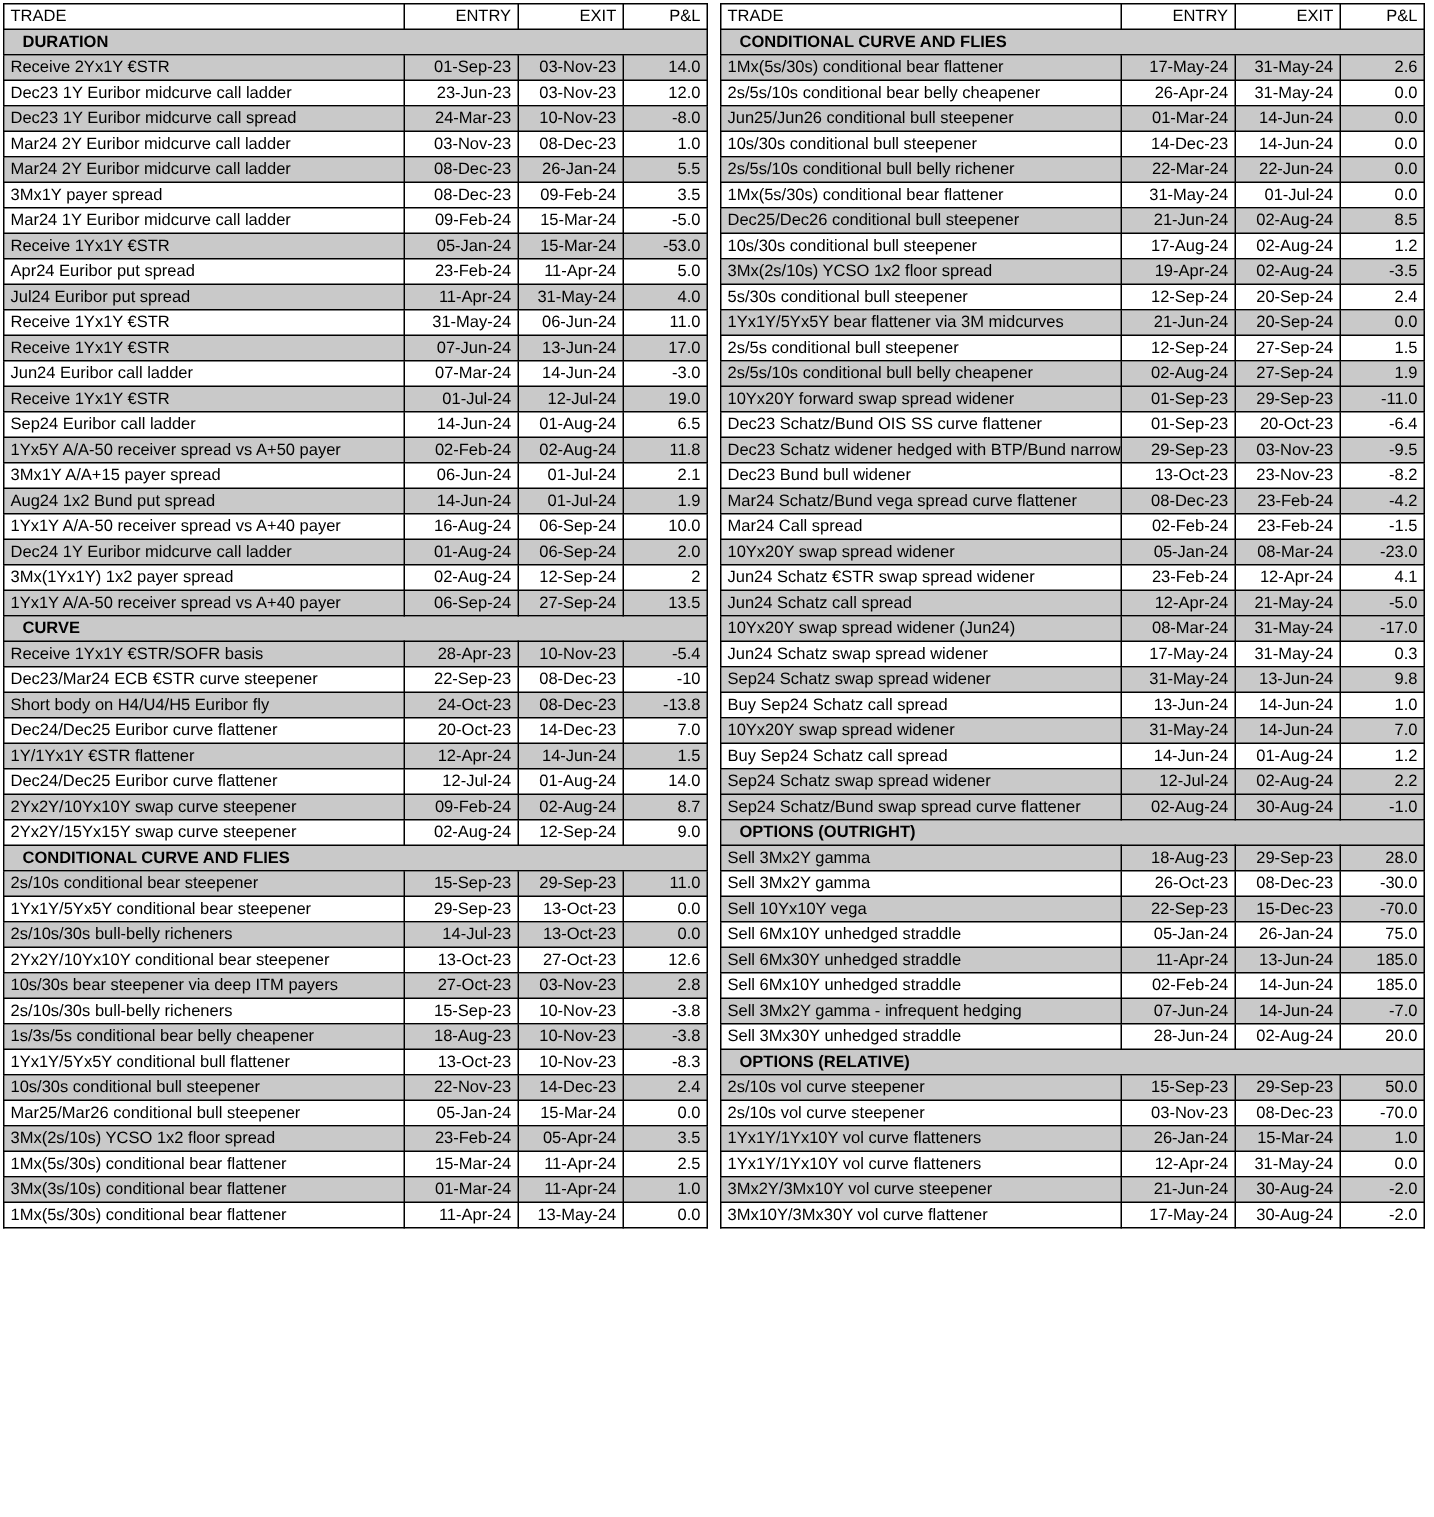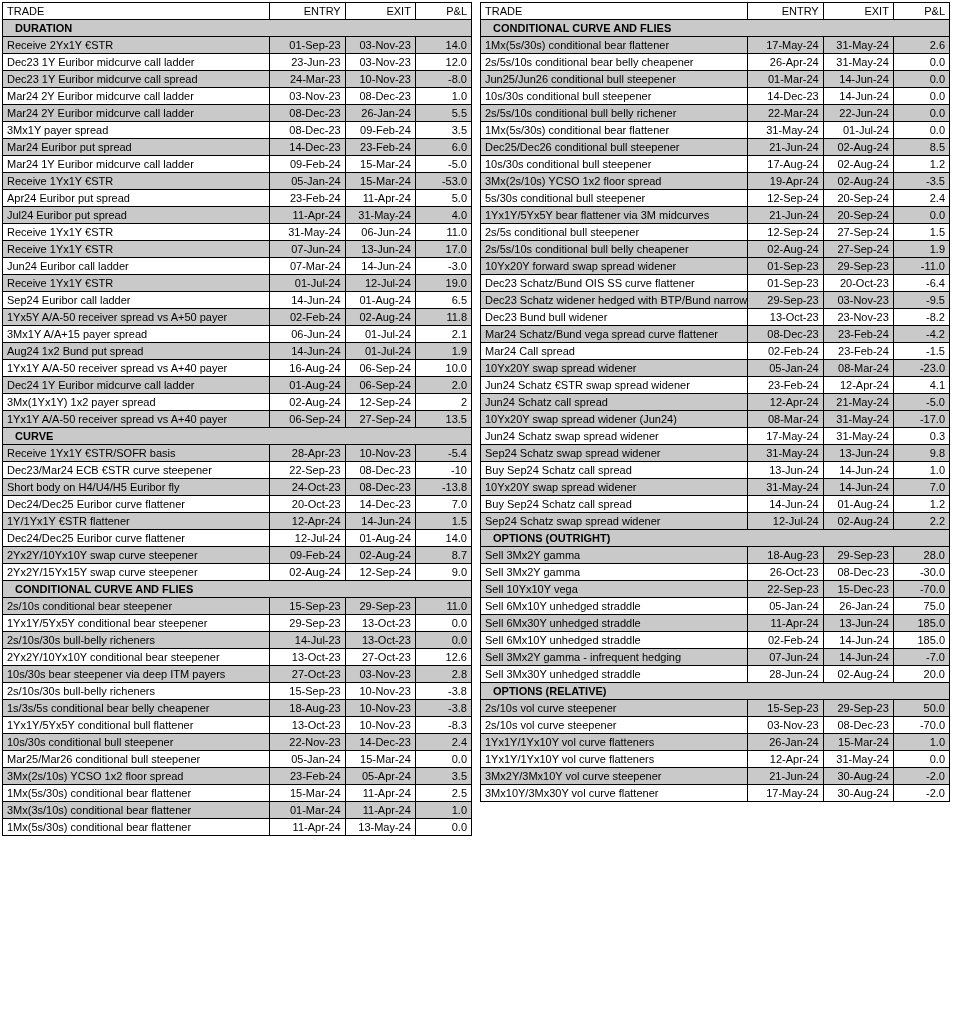--- a/index.html
+++ b/index.html
@@ -106,26 +106,20 @@
             <td class="c-entry">08-Dec-23</td>
             <td class="c-exit">26-Jan-24</td>
             <td class="c-pl">5.5</td>
           </tr>
           <tr class="plain">
             <td class="c-trade">3Mx1Y payer spread</td>
             <td class="c-entry">08-Dec-23</td>
             <td class="c-exit">09-Feb-24</td>
             <td class="c-pl">3.5</td>
           </tr>
-          <tr class="shade">
-            <td class="c-trade">Mar24 Euribor put spread</td>
-            <td class="c-entry">14-Dec-23</td>
-            <td class="c-exit">23-Feb-24</td>
-            <td class="c-pl">6.0</td>
-          </tr>
           <tr class="plain">
             <td class="c-trade">Mar24 1Y Euribor midcurve call ladder</td>
             <td class="c-entry">09-Feb-24</td>
             <td class="c-exit">15-Mar-24</td>
             <td class="c-pl">-5.0</td>
           </tr>
           <tr class="shade">
             <td class="c-trade">Receive 1Yx1Y €STR</td>
             <td class="c-entry">05-Jan-24</td>
             <td class="c-exit">15-Mar-24</td>
@@ -538,20 +532,26 @@
             <td class="c-entry">14-Jun-24</td>
             <td class="c-exit">01-Aug-24</td>
             <td class="c-pl">1.2</td>
           </tr>
           <tr class="shade">
             <td class="c-trade">Sep24 Schatz swap spread widener</td>
             <td class="c-entry">12-Jul-24</td>
             <td class="c-exit">02-Aug-24</td>
             <td class="c-pl">2.2</td>
           </tr>
+          <tr class="shade">
+            <td class="c-trade">Sep24 Schatz/Bund swap spread curve flattener</td>
+            <td class="c-entry">02-Aug-24</td>
+            <td class="c-exit">30-Aug-24</td>
+            <td class="c-pl">-1.0</td>
+          </tr>
           <tr class="section">
             <td class="section-cell" colspan="4">OPTIONS (OUTRIGHT)</td>
           </tr>
           <tr class="shade">
             <td class="c-trade">Sell 3Mx2Y gamma</td>
             <td class="c-entry">18-Aug-23</td>
             <td class="c-exit">29-Sep-23</td>
             <td class="c-pl">28.0</td>
           </tr>
           <tr class="plain">

